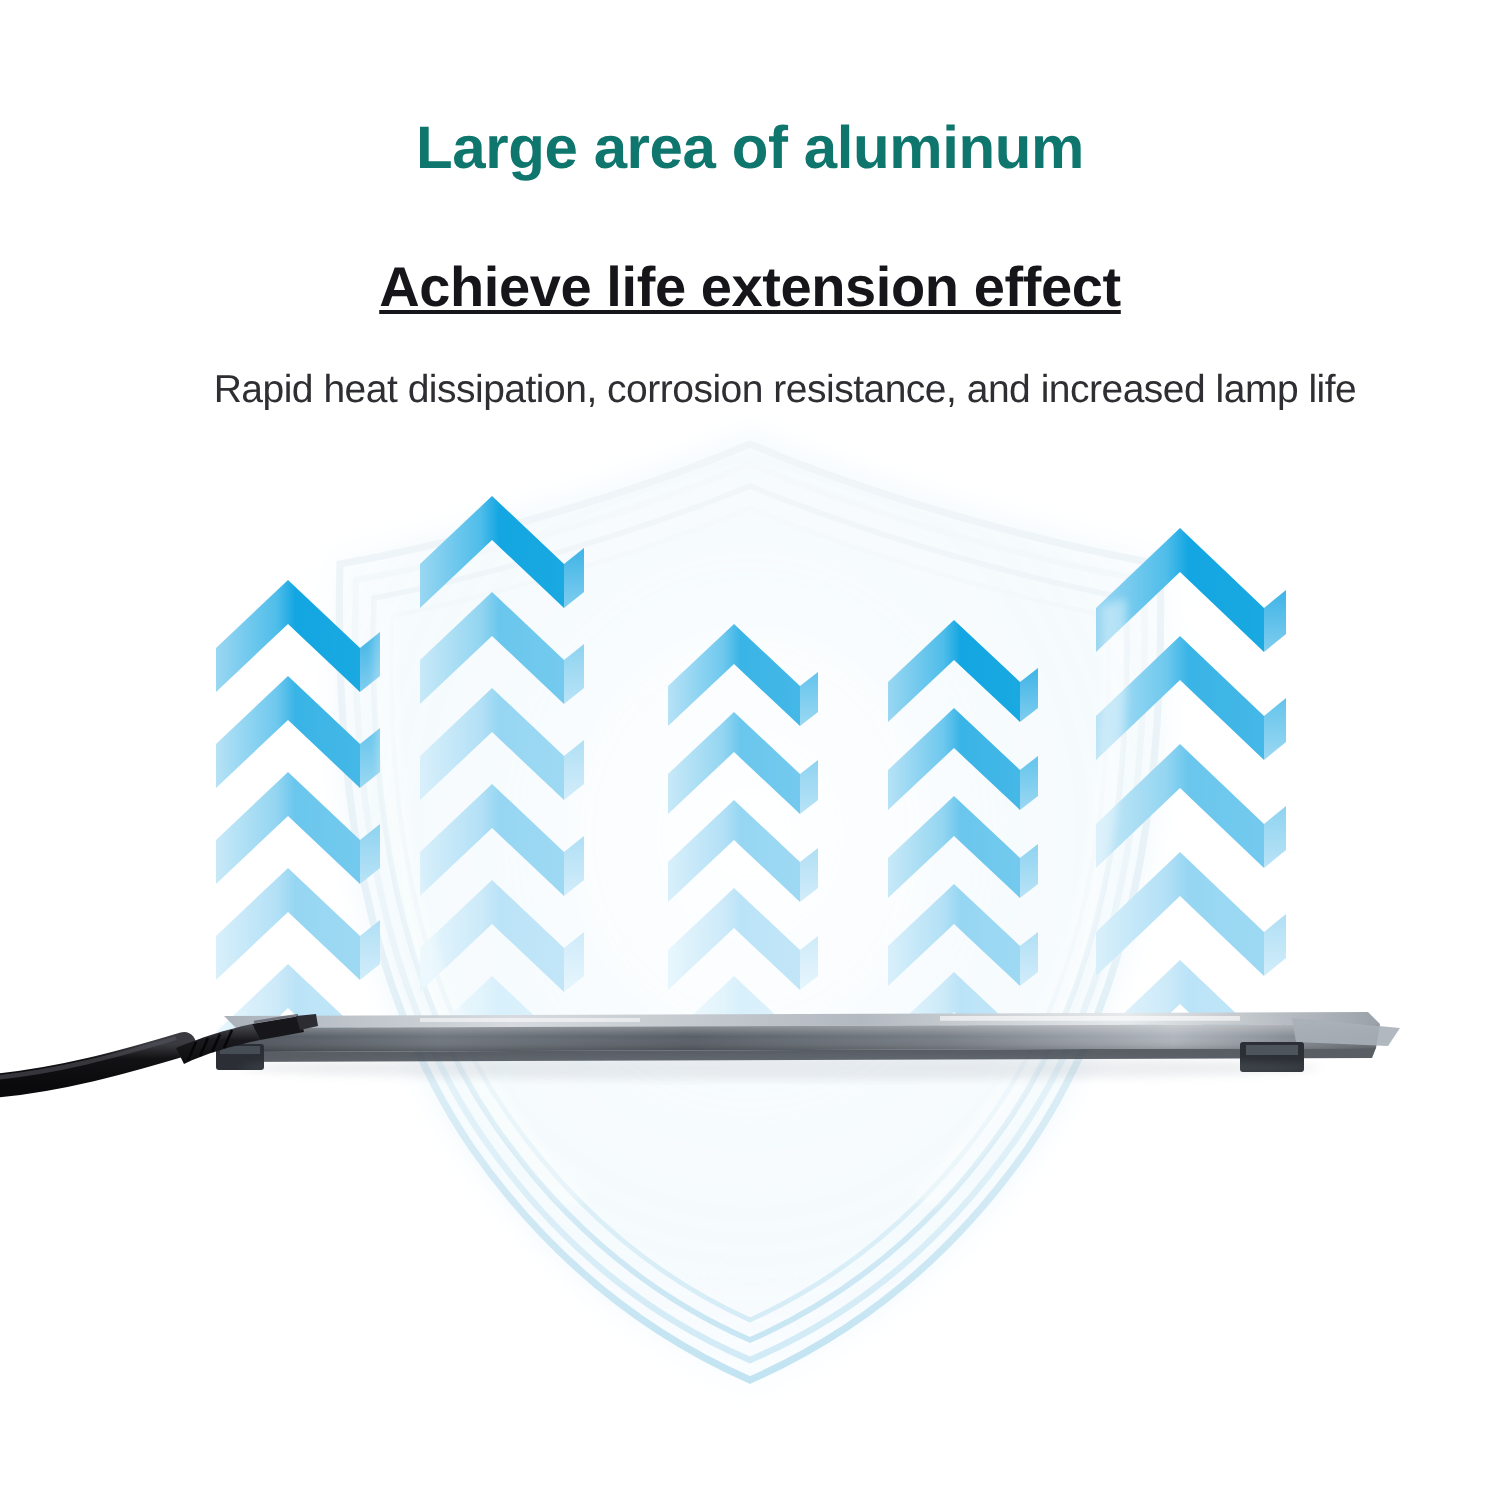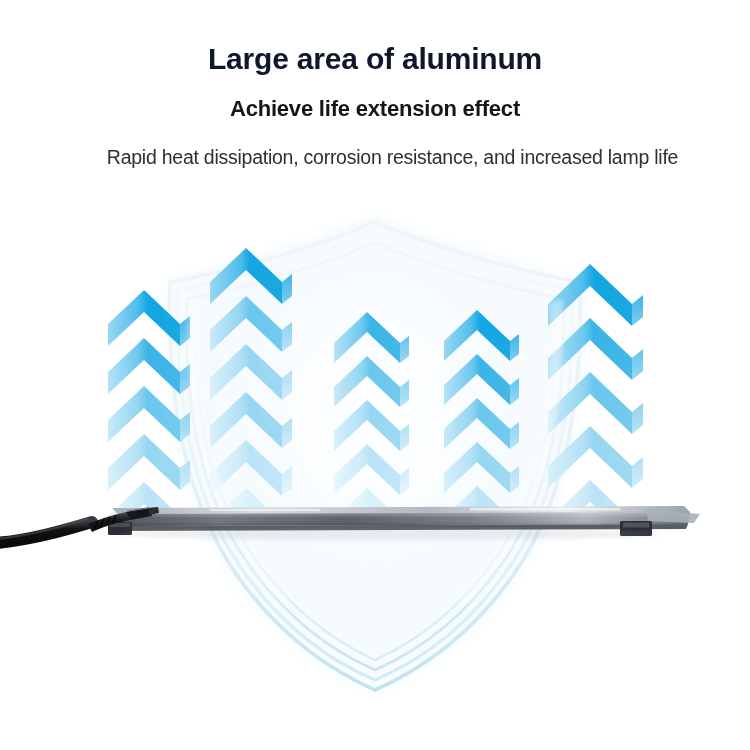--- a/index.html
+++ b/index.html
@@ -7,28 +7,28 @@
     width:750px;height:750px;
     background:#ffffff;
     font-family:"Liberation Sans", sans-serif;
     overflow:hidden;
   }
   #stage{position:relative;width:750px;height:750px;background:#fff;overflow:hidden;}
 
   
   .textblock{position:absolute;left:0;top:0;width:750px;text-align:center;z-index:40;}
   .h1{
-    font-size:30px;font-weight:700;color:#0f172a;
+    font-size:30px;font-weight:700;color:#0f766e;
     letter-spacing:-0.2px;line-height:1.0;
-    margin:0;padding-top:44px;
+    margin:16px;padding-top:44px;
   }
   .h2{
-    font-size:22px;font-weight:700;color:#16161a;
+    font-size:28px;font-weight:700;color:#16161a;
     letter-spacing:-0.2px;line-height:1.0;
-    margin:0;padding-top:24px;
+    margin:0;padding-top:24px;text-decoration:underline;
   }
   .sub{
     font-size:19.5px;font-weight:400;color:#2e2e33;
     letter-spacing:-0.25px;line-height:1.0;
     margin:0;padding-top:28px;padding-left:35px;
   }
 
   
   #graphic{position:absolute;left:0;top:0;width:750px;height:750px;z-index:10;}
   #graphic svg{display:block;width:750px;height:750px;}

